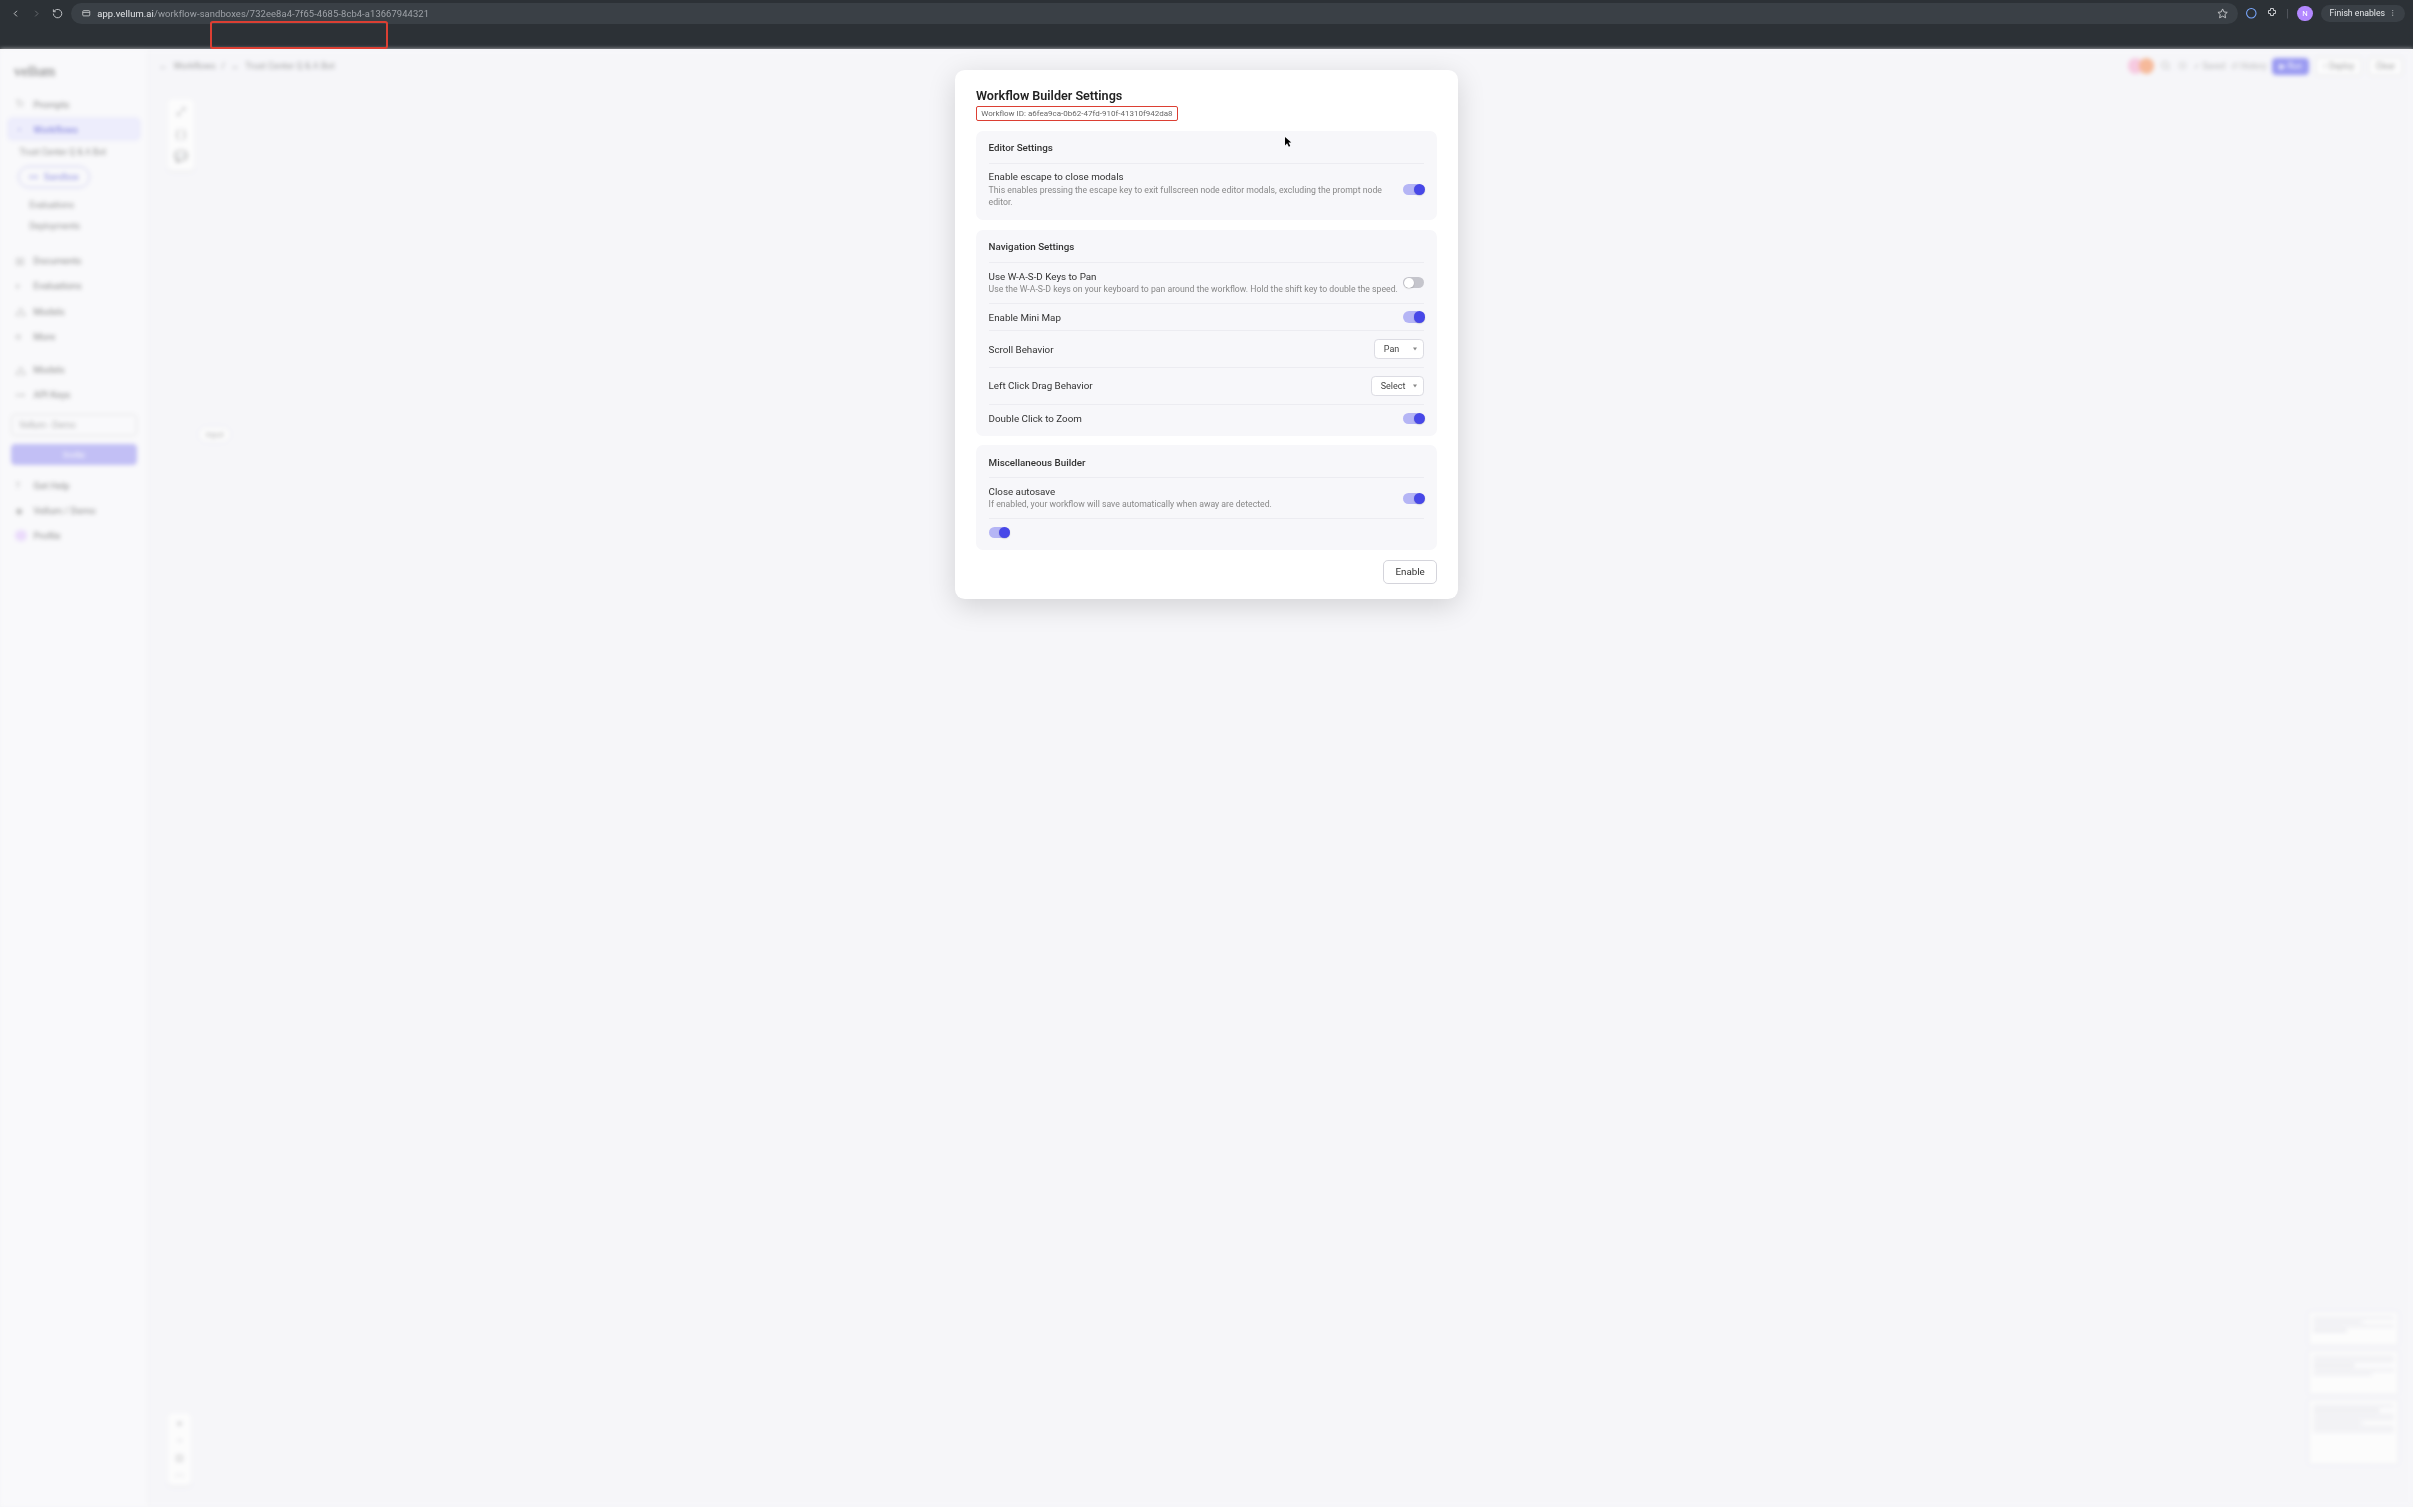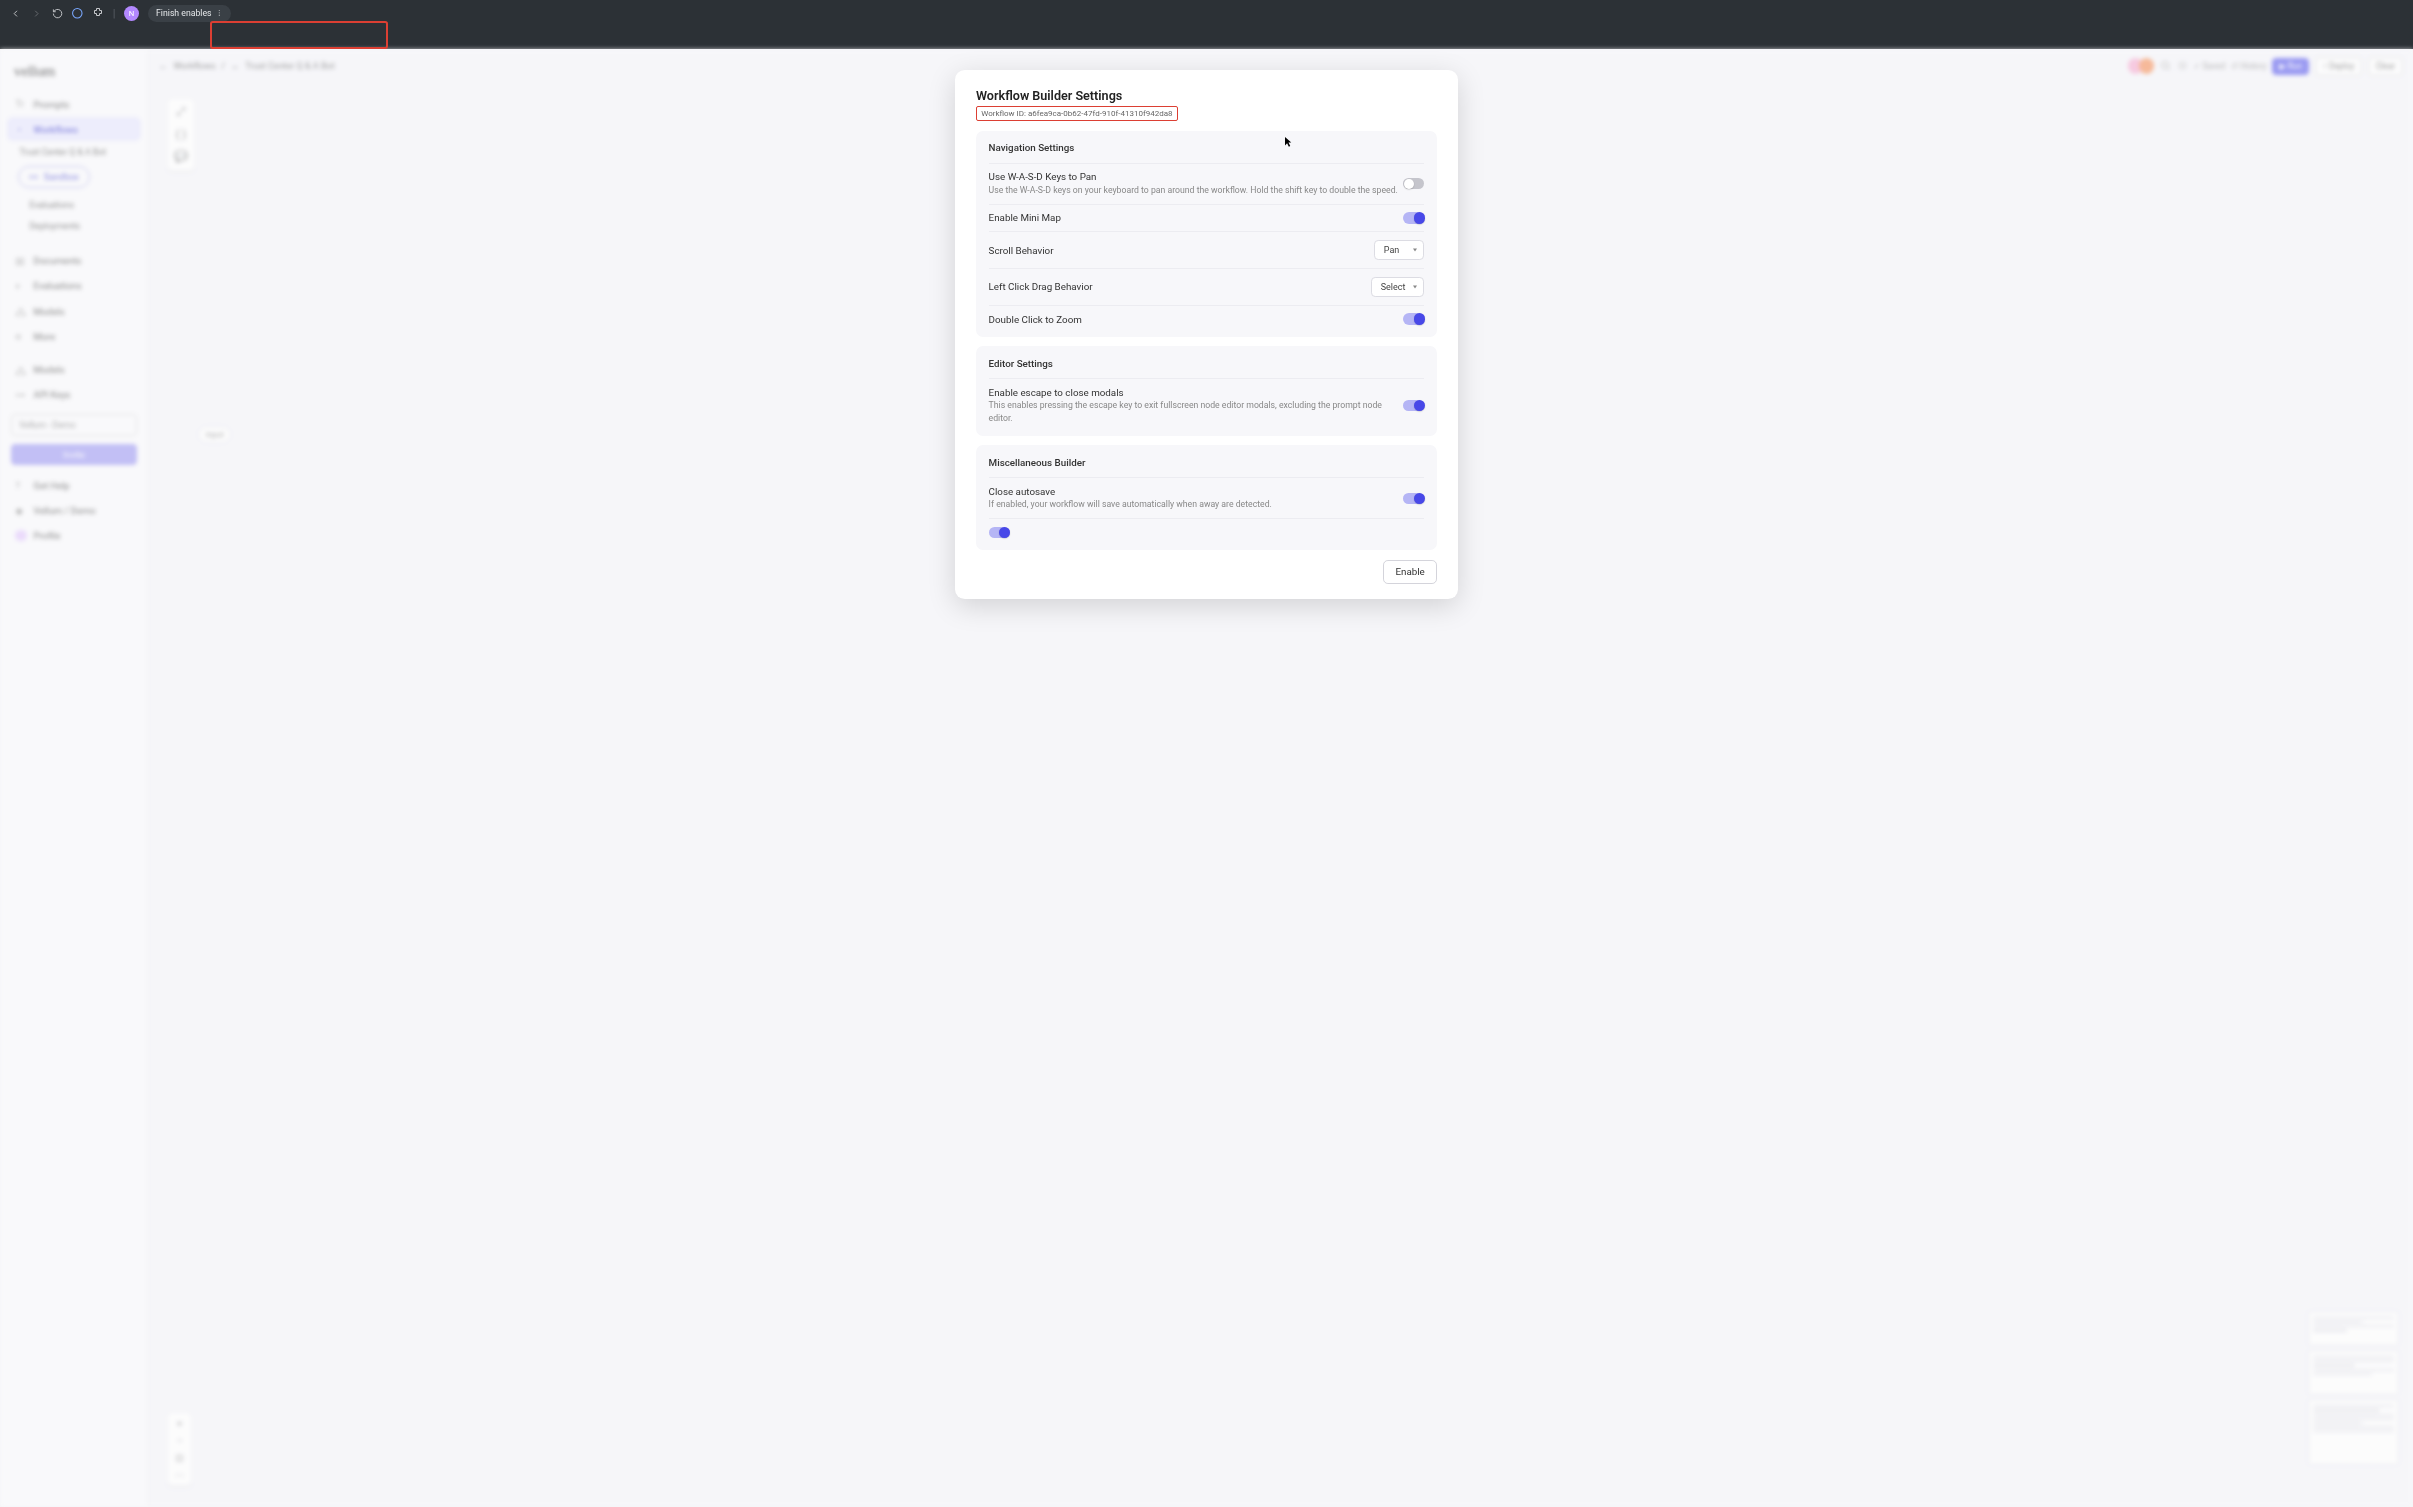--- a/index.html
+++ b/index.html
@@ -110,20 +110,34 @@
         <svg viewBox="0 0 24 24">
           <path d="M9 6l6 6-6 6"></path>
         </svg>
       </div>
     <div class="nav-icn">
         <svg viewBox="0 0 24 24">
           <path d="M3 12a9 9 0 1 0 3-6.7L3 8"></path>
           <path d="M3 3v5h5"></path>
         </svg>
       </div>
+    <div class="url-box">
+      <svg width="10.5" height="10.5" viewBox="0 0 24 24" fill="none" stroke="#c7c9cc" stroke-width="2">
+          <rect x="4" y="6" width="16" height="12" rx="2"></rect>
+          <line x1="4" y1="10" x2="20" y2="10"></line>
+        </svg>
+      <span class="url-text">
+        <span>app.vellum.ai</span><span class="dim"><span>/workflow-sandboxes/</span><span>732ee8a4-7f65-4685-8cb4-a13667944321</span></span>
+      </span>
+      <div class="url-right">
+        <svg width="11.2" height="11.2" viewBox="0 0 24 24" fill="none" stroke="#c7c9cc" stroke-width="2">
+            <polygon points="12 2 15 8.5 22 9.3 17 14 18.5 21 12 17.5 5.5 21 7 14 2 9.3 9 8.5 12 2"></polygon>
+          </svg>
+      </div>
+    </div>
     <div class="chrome-right">
       <svg width="12.6" height="12.6" viewBox="0 0 24 24" fill="none" stroke="#7aa8ff" stroke-width="2">
           <circle cx="12" cy="12" r="9"></circle>
         </svg>
       <svg width="12" height="12" viewBox="0 0 24 24" fill="none" stroke="#c7c9cc" stroke-width="2">
           <path d="M9 3h6v4h4v6h-4v4h-6v-4H5V7h4z"></path>
         </svg>
       <span style="color:#5a5f66">|</span>
       <div class="avatar-sm">N</div>
       <div class="finish-btn">
@@ -260,20 +274,34 @@
 
 <div class="modal-overlay">
   <div class="modal">
     <div class="modal-title">Workflow Builder Settings</div>
     <div class="workflow-id-box">
       <span>Workflow ID: </span><span>a6fea9ca-0b62-47fd-910f-41310f942da8</span>
     </div>
 
     
     <div class="section">
+      <div class="section-title">Editor Settings</div>
+      <div class="row">
+        <div class="row-left">
+          <div class="row-label">Enable escape to close modals</div>
+          <div class="row-desc">This enables pressing the escape key to exit fullscreen node editor modals, excluding the prompt node editor.</div>
+        </div>
+        <div class="row-ctrl">
+            <div class="toggle on"></div>
+          </div>
+      </div>
+    </div>
+
+    
+    <div class="section">
       <div class="section-title">Navigation Settings</div>
 
       <div class="row">
         <div class="row-left">
           <div class="row-label">Use W-A-S-D Keys to Pan</div>
           <div class="row-desc">Use the W-A-S-D keys on your keyboard to pan around the workflow. Hold the shift key to double the speed.</div>
         </div>
         <div class="row-ctrl">
             <div class="toggle off"></div>
           </div>
@@ -303,34 +331,20 @@
           </div>
         <div class="row-ctrl">
             <div class="select">Select</div>
           </div>
       </div>
 
       <div class="row">
         <div class="row-left">
             <div class="row-label">Double Click to Zoom</div>
           </div>
-        <div class="row-ctrl">
-            <div class="toggle on"></div>
-          </div>
-      </div>
-    </div>
-
-    
-    <div class="section">
-      <div class="section-title">Editor Settings</div>
-      <div class="row">
-        <div class="row-left">
-          <div class="row-label">Enable escape to close modals</div>
-          <div class="row-desc">This enables pressing the escape key to exit fullscreen node editor modals, excluding the prompt node editor.</div>
-        </div>
         <div class="row-ctrl">
             <div class="toggle on"></div>
           </div>
       </div>
     </div>
 
     
     <div class="section">
       <div class="section-title">Miscellaneous Builder</div>
       <div class="row">

